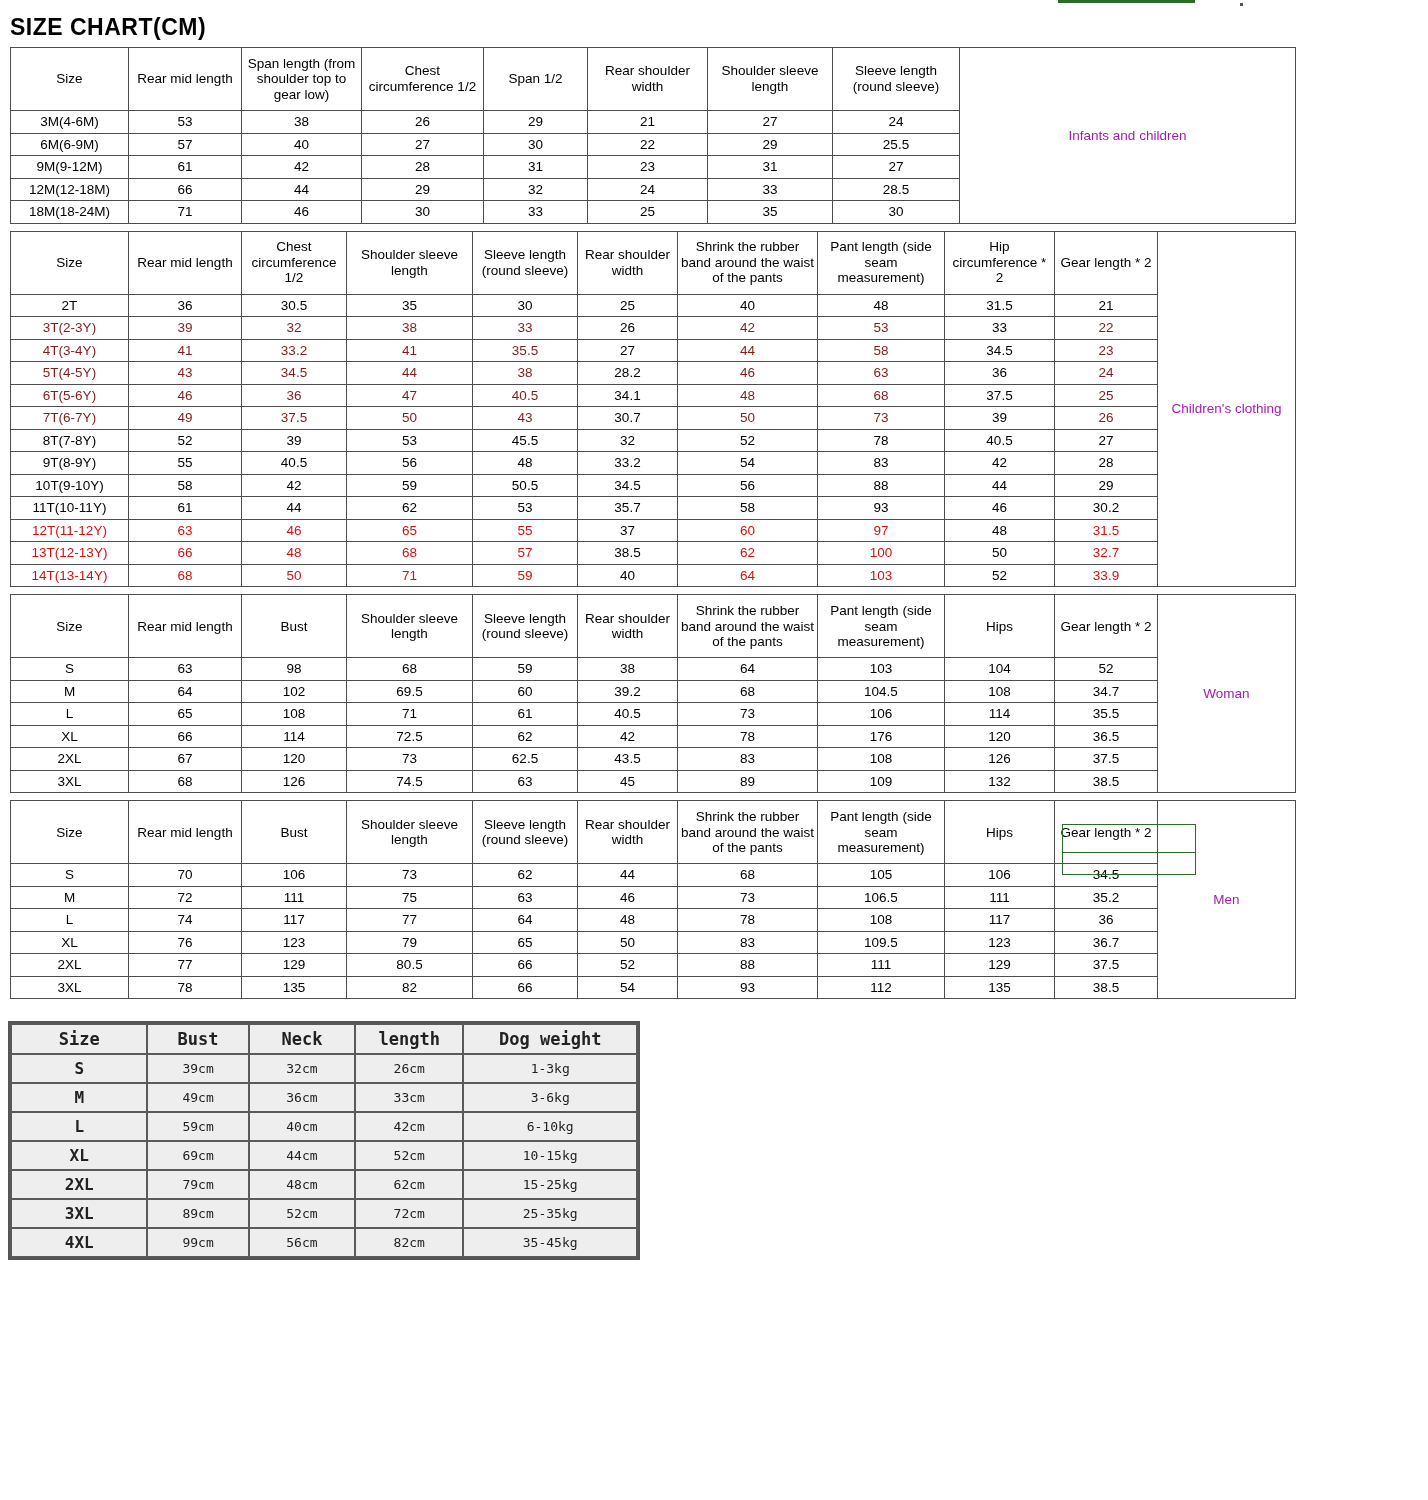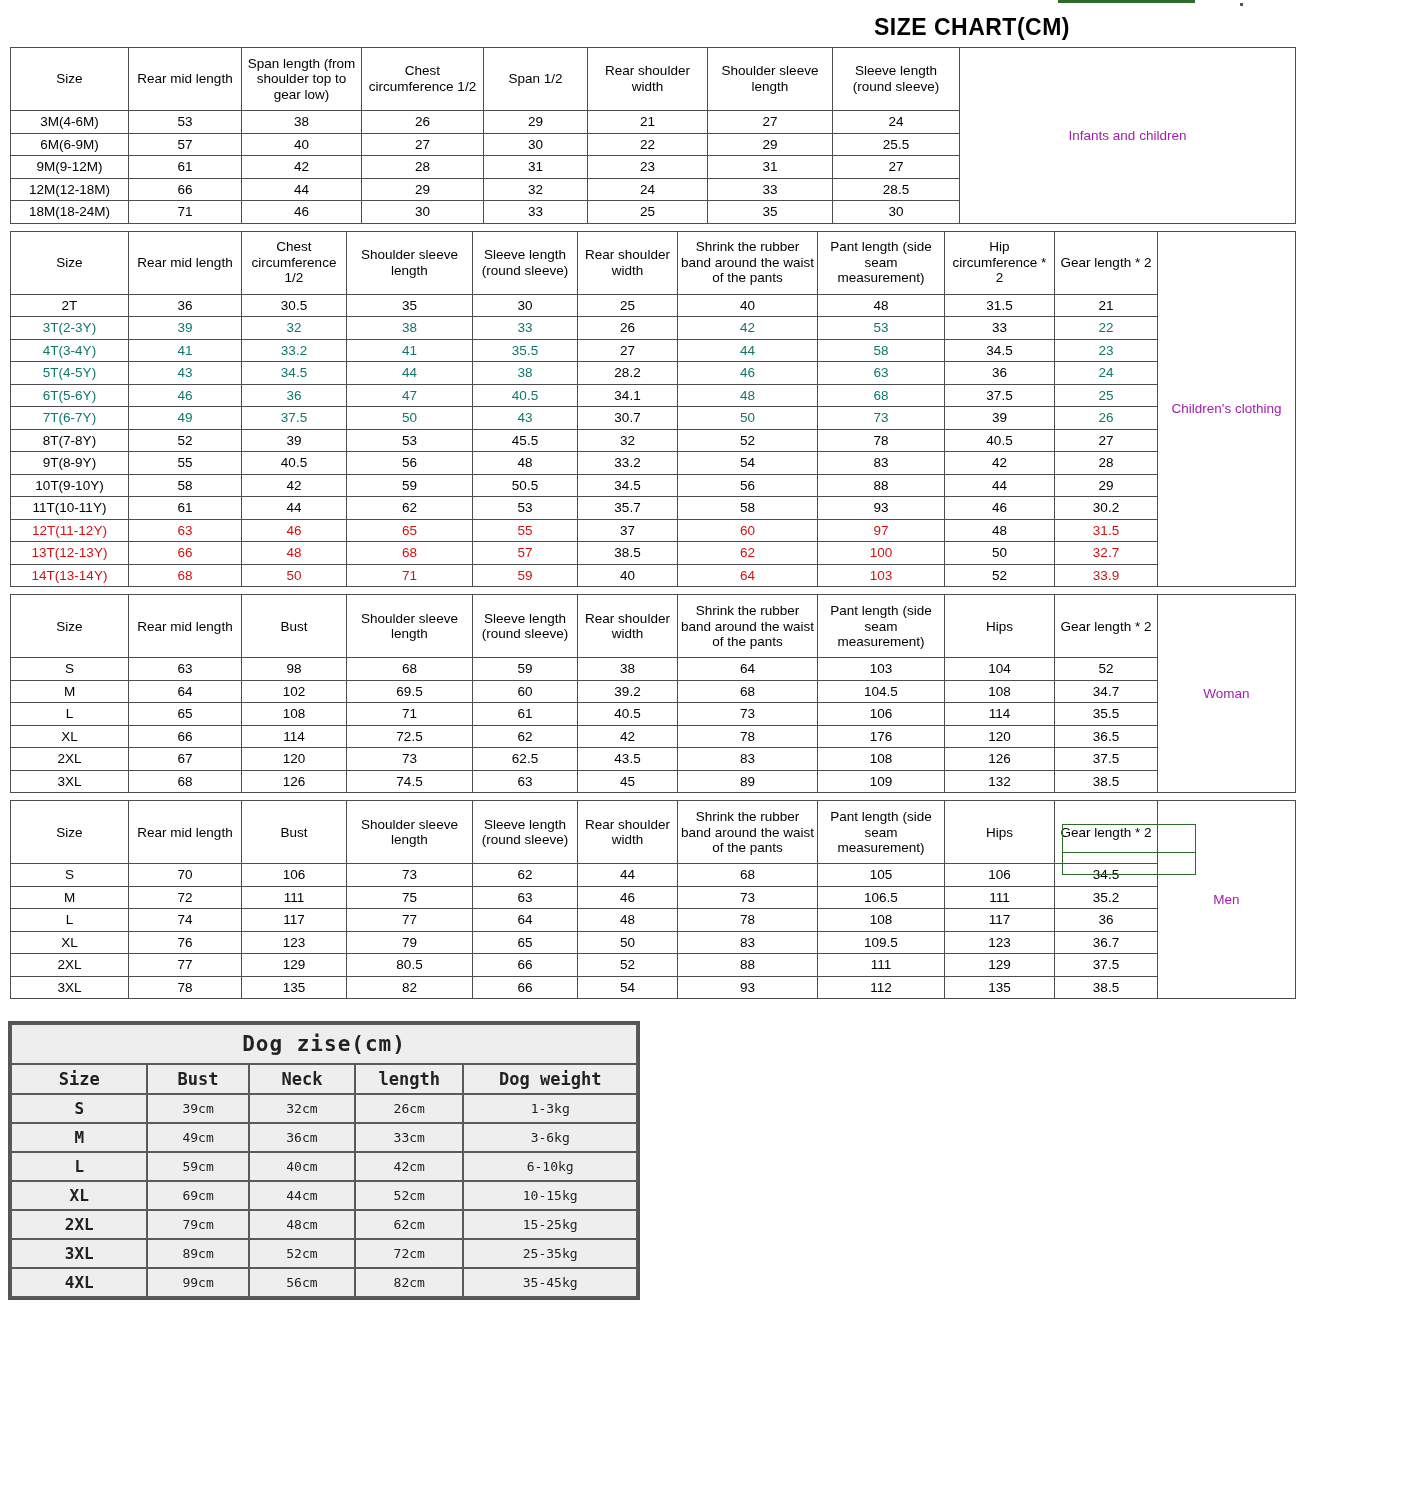--- a/index.html
+++ b/index.html
@@ -14,21 +14,21 @@
     color: #000;
     position: relative;
     overflow: hidden;
   }
   .page {
     position: relative;
     width: 1428px;
     height: 1500px;
   }
   .title {
-    text-align: right;
+    text-align: left;
     font-size: 23px;
     font-weight: bold;
     letter-spacing: 0.5px;
     padding-top: 14px;
     padding-bottom: 6px;
     width: 1060px;
     margin-left: 10px;
   }
   table.grid {
     border-collapse: collapse;
@@ -43,21 +43,21 @@
     line-height: 1.15;
     font-weight: normal;
   }
   .hdr td { font-weight: normal; }
   .cat {
     color: #a21caf;
     font-weight: bold;
     font-size: 19px;
     line-height: 1.25;
   }
-  .blue { color: #0f766e; }
+  .blue { color: #7f1d1d; }
   .red  { color: #d11212; }
 
   
   .sect { margin-left: 10px; }
   .sect + .sect { margin-top: 7px; }
 
   
   .dog-wrap {
     margin-left: 8px;
     margin-top: 22px;
@@ -614,23 +614,20 @@
     <table class="dog" id="t-dog">
         <colgroup>
           <col style="width: 136px;">
           <col style="width: 101px;">
           <col style="width: 106px;">
           <col style="width: 108px;">
           <col style="width: 173px;">
         </colgroup>
         <tbody>
           <tr>
-            <td class="dtitle" colspan="5">Dog zise(cm)</td>
-          </tr>
-          <tr>
             <td class="dhead">Size</td>
             <td class="dhead">Bust</td>
             <td class="dhead">Neck</td>
             <td class="dhead">length</td>
             <td class="dhead">Dog weight</td>
           </tr>
           <tr>
             <td class="sizecol">S</td>
             <td>39cm</td>
             <td>32cm</td>

